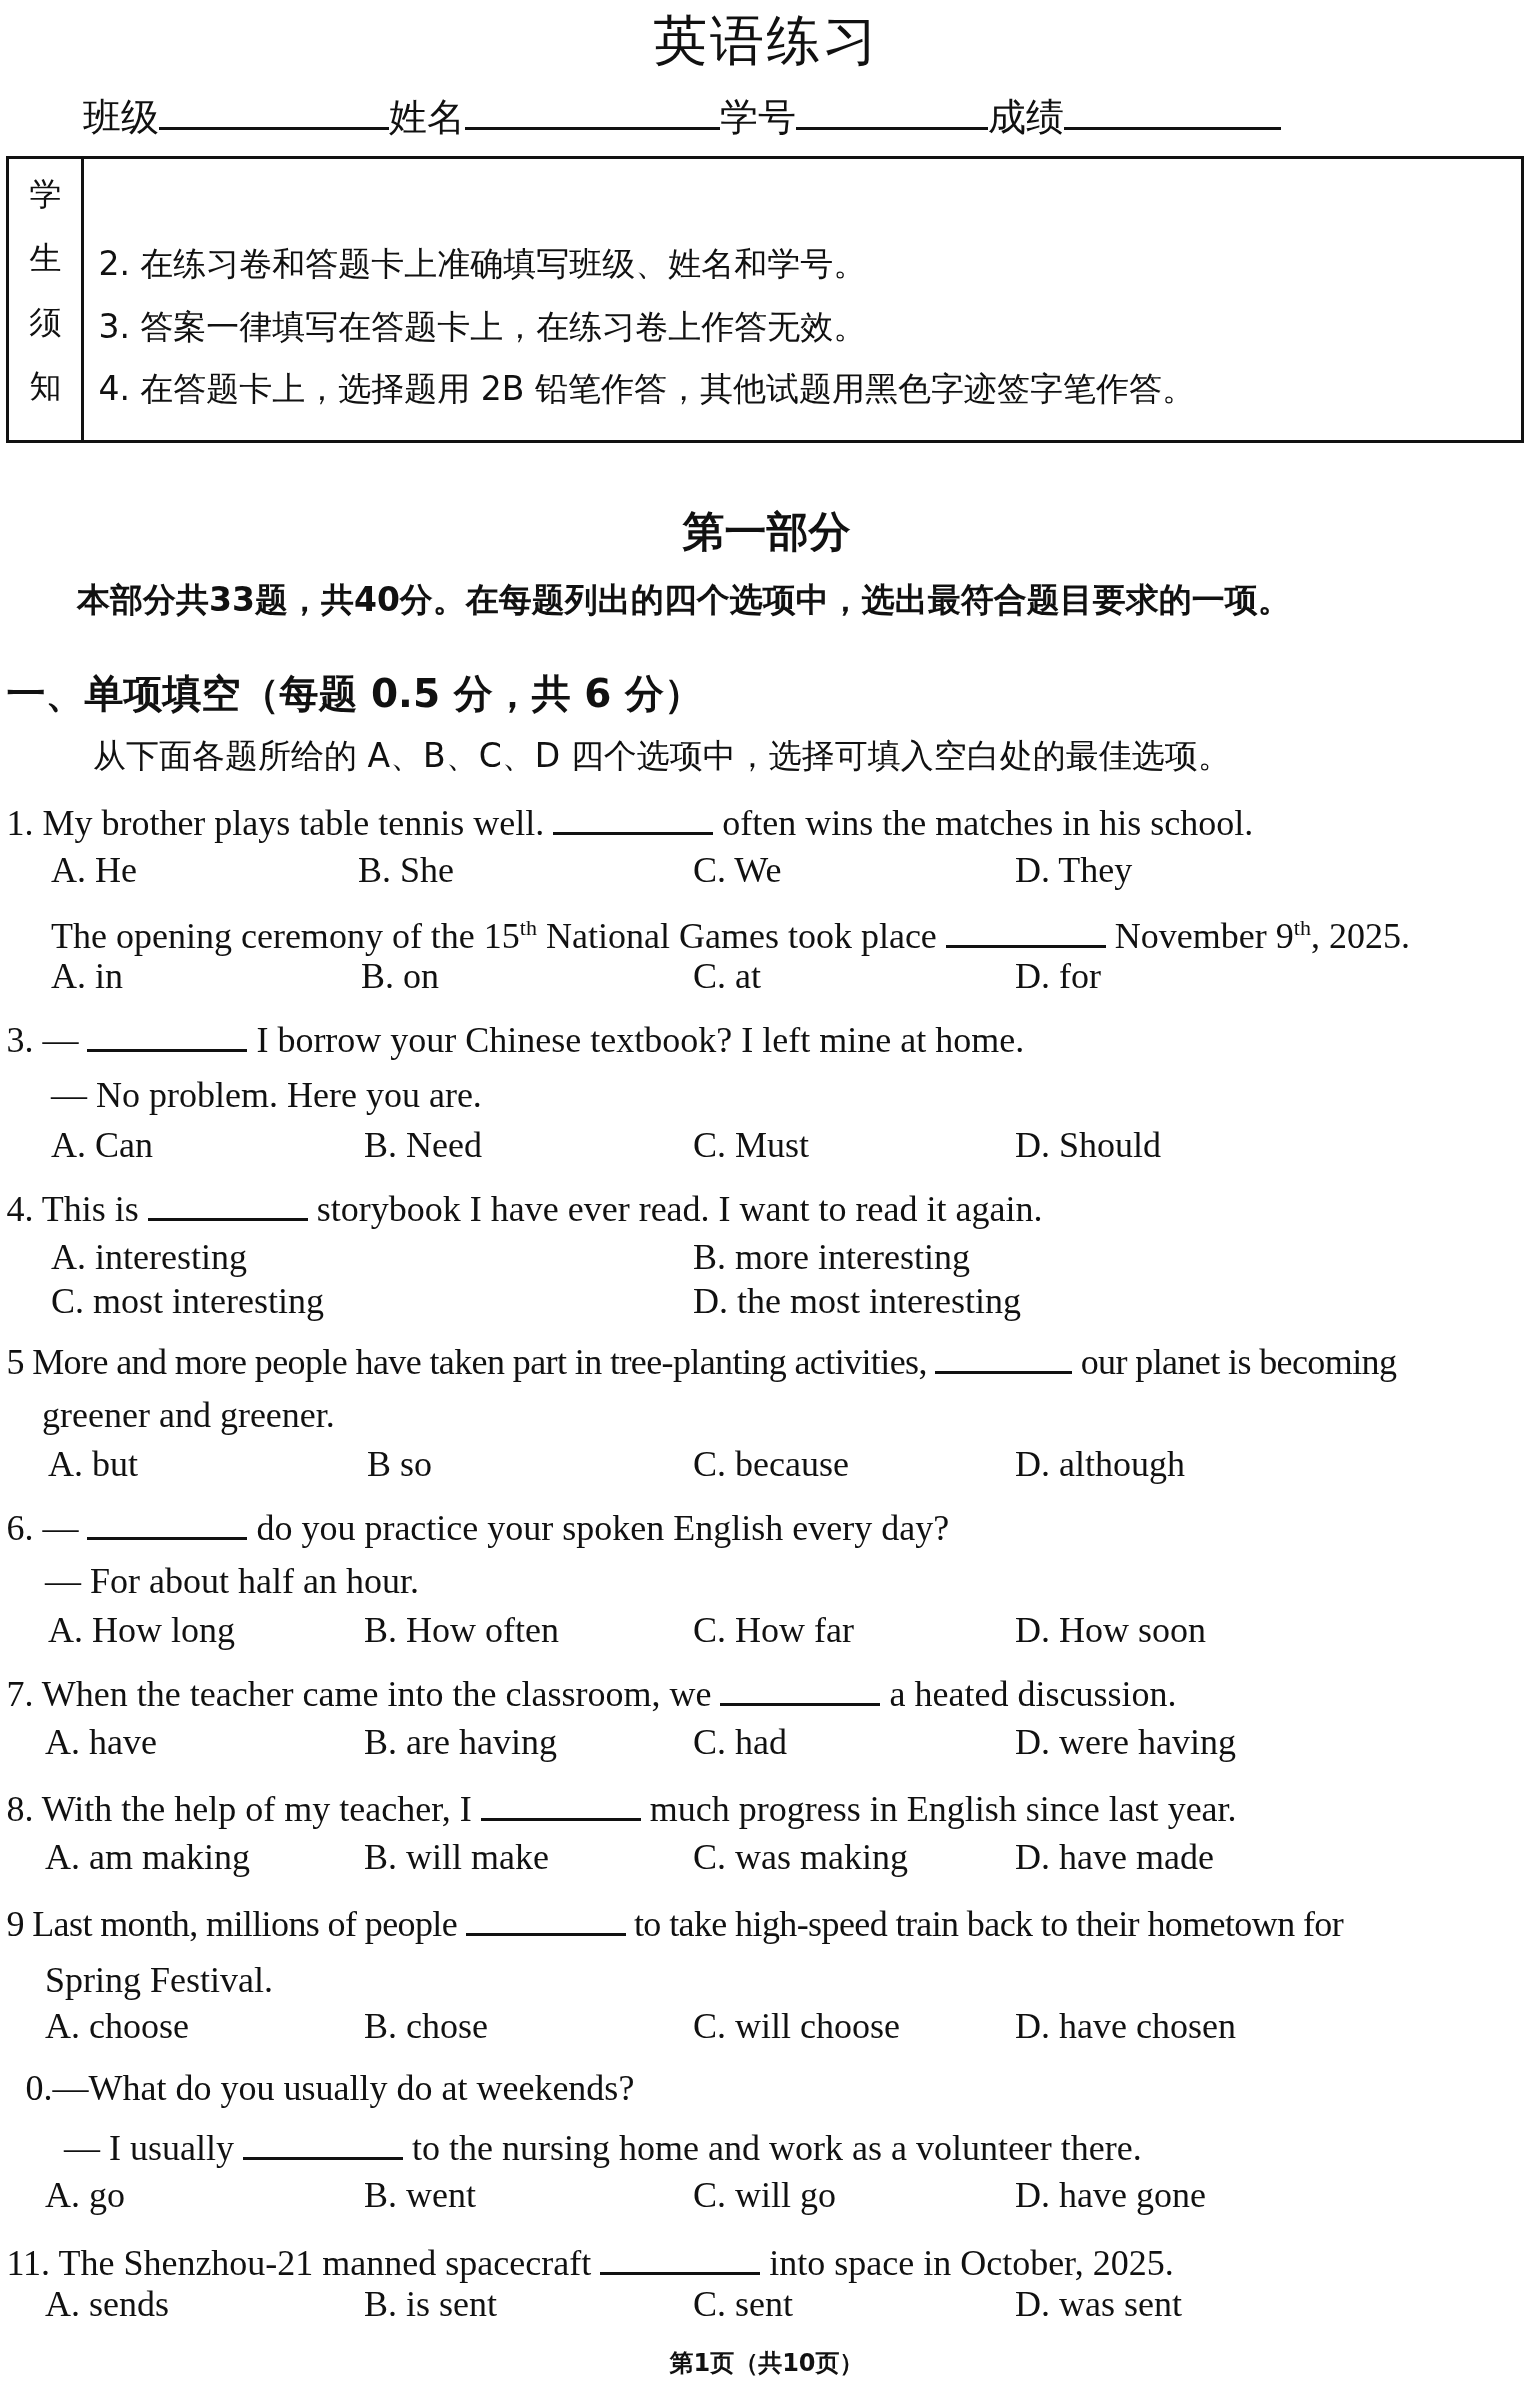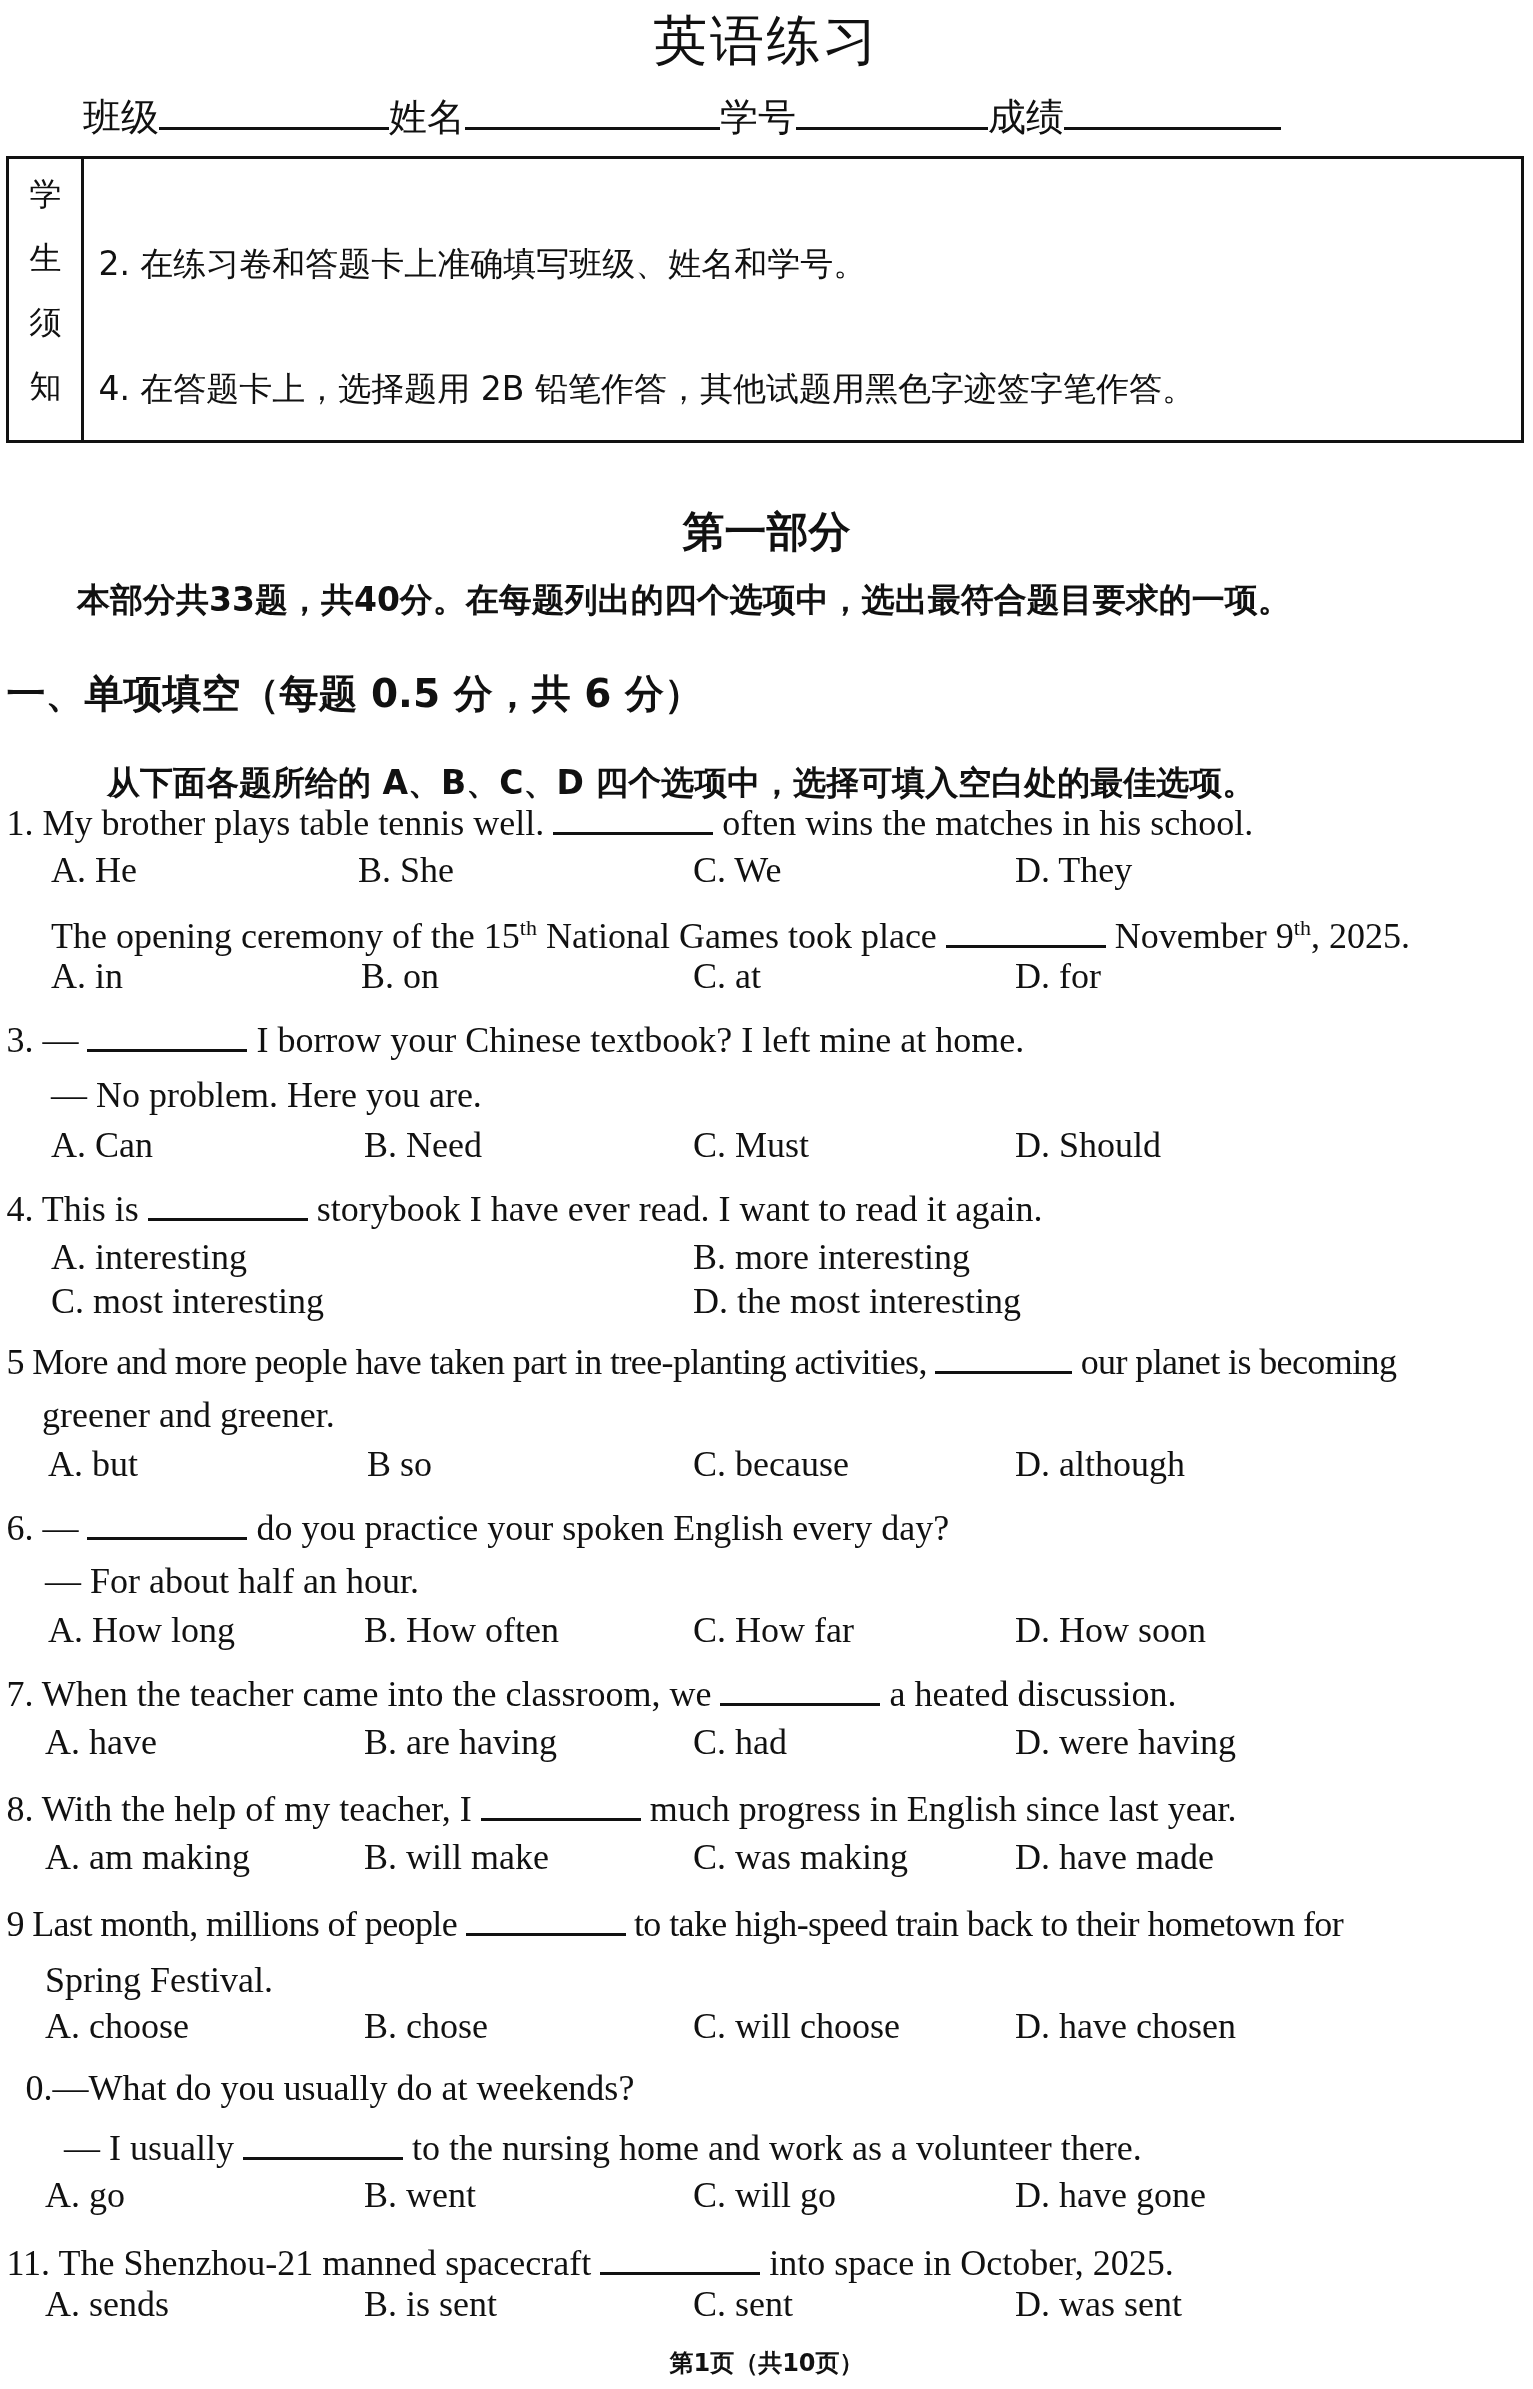--- a/index.html
+++ b/index.html
@@ -27,21 +27,21 @@
     font-family: "DejaVu Sans", sans-serif; font-size: 32px; text-align: center;
   }
   .notice-head span { position: absolute; left: 0; width: 100%; }
   .notice-item { font-family: "DejaVu Sans", sans-serif; font-size: 33px; left: 89px; }
   .part-title {
     left: 0; width: 1533px; top: 504px; text-align: center;
     font-family: "DejaVu Sans", sans-serif; font-weight: bold; font-size: 42px;
   }
   .part-desc { left: 77px; top: 578px; font-family: "DejaVu Sans", sans-serif; font-weight: bold; font-size: 33px; }
   .sec-title { left: 6.4px; top: 667px; font-family: "DejaVu Sans", sans-serif; font-weight: bold; font-size: 39px; }
-  .sec-inst { left: 107px; top: 734px; font-family: "DejaVu Sans", sans-serif; font-weight: bold; font-size: 33px; margin-top: 27px; }
+  .sec-inst { left: 93px; top: 734px; font-family: "DejaVu Sans", sans-serif; font-weight: normal; font-size: 33px; }
   .q { font-size: 36px; margin-top: 8px; }
   .opt { font-size: 36px; }
   .blank-line { display: inline-block; border-bottom: 3.2px solid #111; height: 32px; vertical-align: baseline; }
   sup { font-size: 22px; }
   .footer { left: 0; width: 1533px; top: 2347px; text-align: center; font-family: "DejaVu Sans", sans-serif; font-size: 24px; font-weight: bold; }
 </style>
 </head>
 <body>
 
 <div class="abs title">英语练习</div>
@@ -51,20 +51,21 @@
 </div>
 
 <div class="notice-box">
   <div class="notice-head">
     <span style="top:14px">学</span>
     <span style="top:78px">生</span>
     <span style="top:142px">须</span>
     <span style="top:206px">知</span>
   </div>
   <div class="abs notice-item" style="top:83px">2. 在练习卷和答题卡上准确填写班级、姓名和学号。</div>
+  <div class="abs notice-item" style="top:146px">3. 答案一律填写在答题卡上，在练习卷上作答无效。</div>
   <div class="abs notice-item" style="top:208px">4. 在答题卡上，选择题用 2B 铅笔作答，其他试题用黑色字迹签字笔作答。</div>
 </div>
 
 <div class="abs part-title">第一部分</div>
 <div class="abs part-desc">本部分共33题，共40分。在每题列出的四个选项中，选出最符合题目要求的一项。</div>
 <div class="abs sec-title">一、单项填空（每题 0.5 分，共 6 分）</div>
 <div class="abs sec-inst">从下面各题所给的 A、B、C、D 四个选项中，选择可填入空白处的最佳选项。</div>
 
 <div class="abs q" style="left:6.4px;top:792px">
   <span>1.</span>

